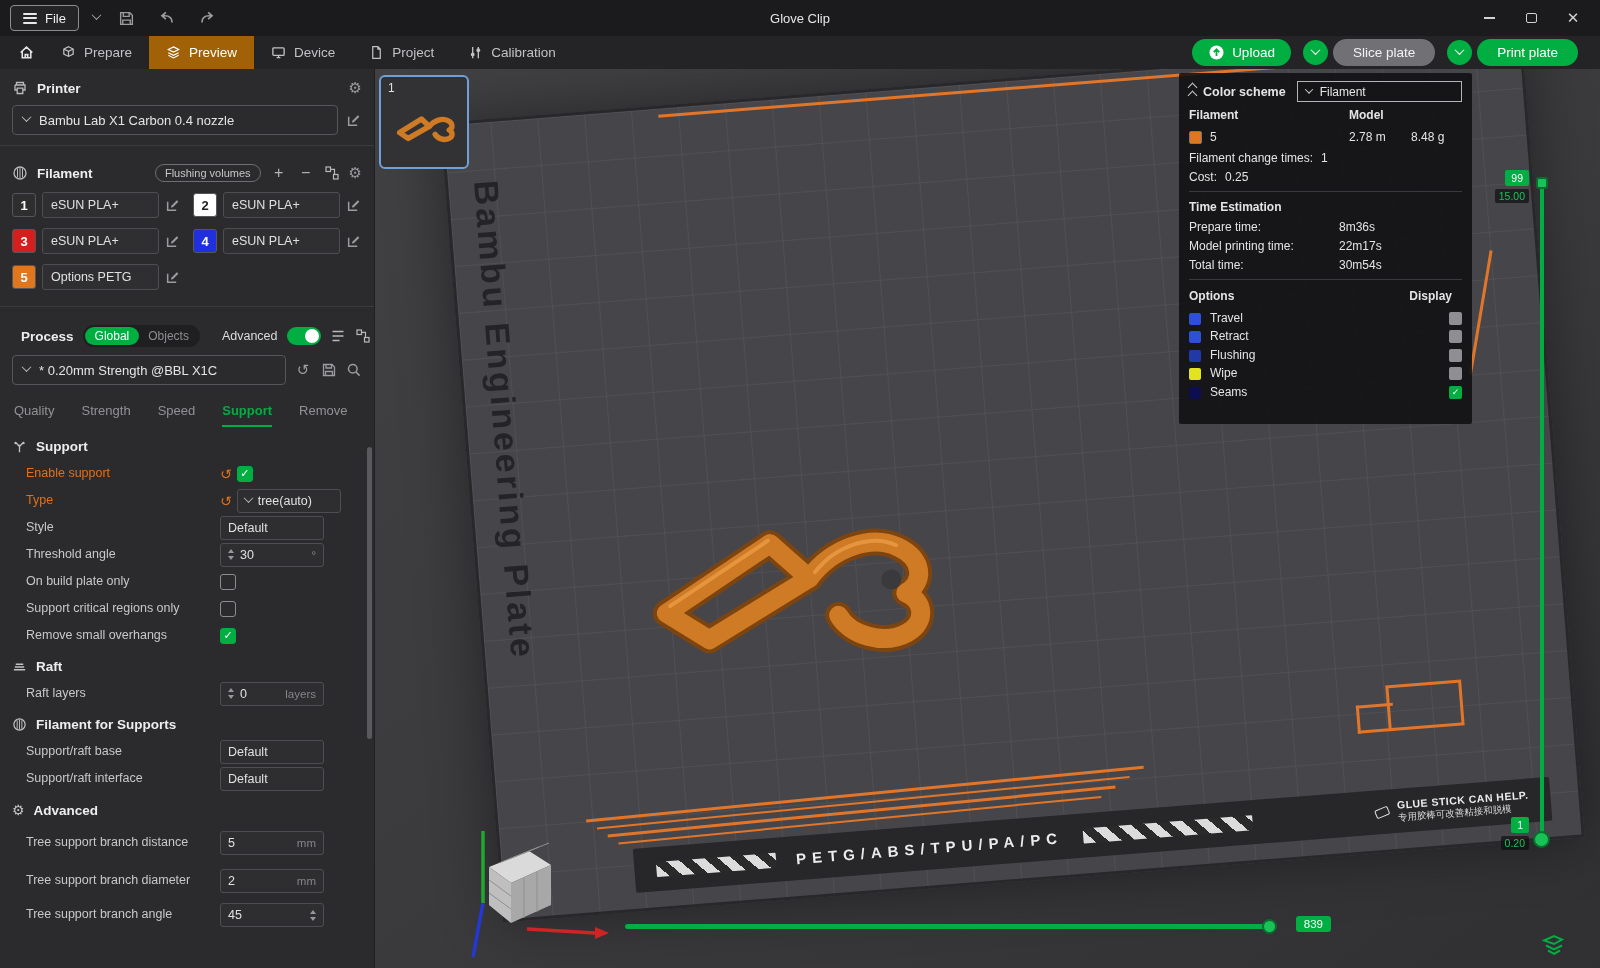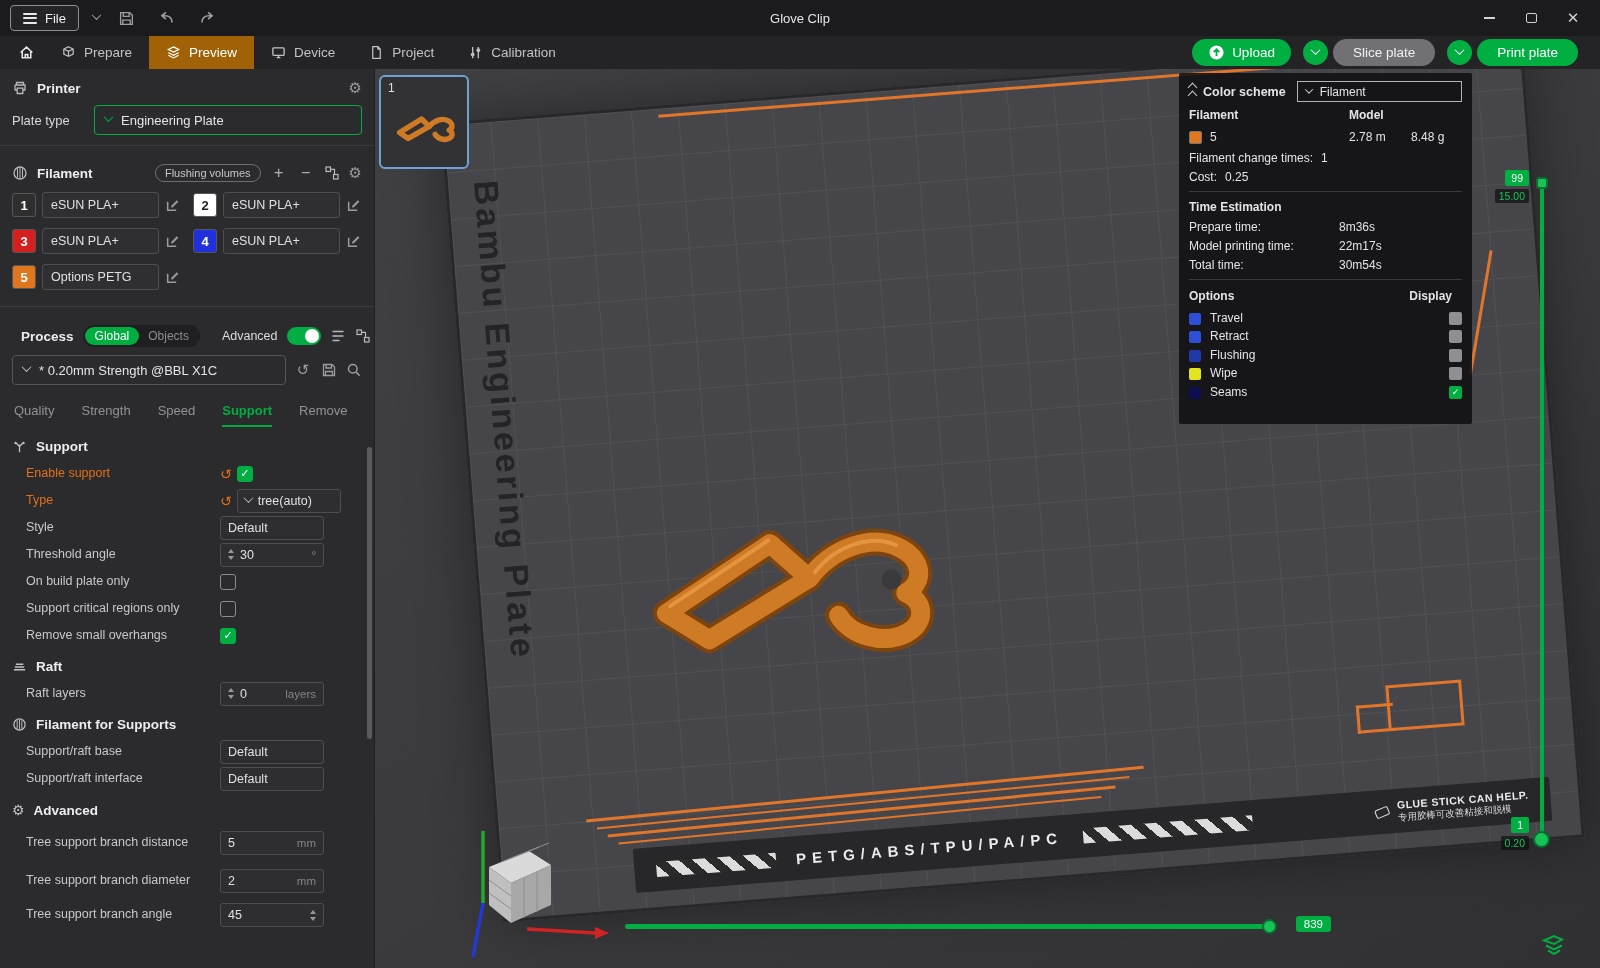--- a/index.html
+++ b/index.html
@@ -311,25 +311,27 @@
 
   <div class="sec-head">
     <svg viewBox="0 0 16 16">
         <use href="#i-printer"></use>
       </svg>
     <span>Printer</span>
     <span class="sp"></span>
     <span class="gear">⚙</span>
   </div>
   <div class="srow">
-    <span class="plate-lbl">Plate type</span>
-    <div class="combo green">
-        <i class="chv" style="color:#00AE42"></i>
-        <span>Engineering Plate</span>
+    <div class="combo">
+        <i class="chv"></i>
+        <span>Bambu Lab X1 Carbon 0.4 nozzle</span>
       </div>
+    <svg class="ei" viewBox="0 0 15 15">
+        <use href="#i-edit"></use>
+      </svg>
   </div>
 
   <div class="divider"></div>
 
   <div class="sec-head">
     <svg viewBox="0 0 16 16">
         <use href="#i-spool"></use>
       </svg>
     <span>Filament</span>
     <span class="sp"></span>

